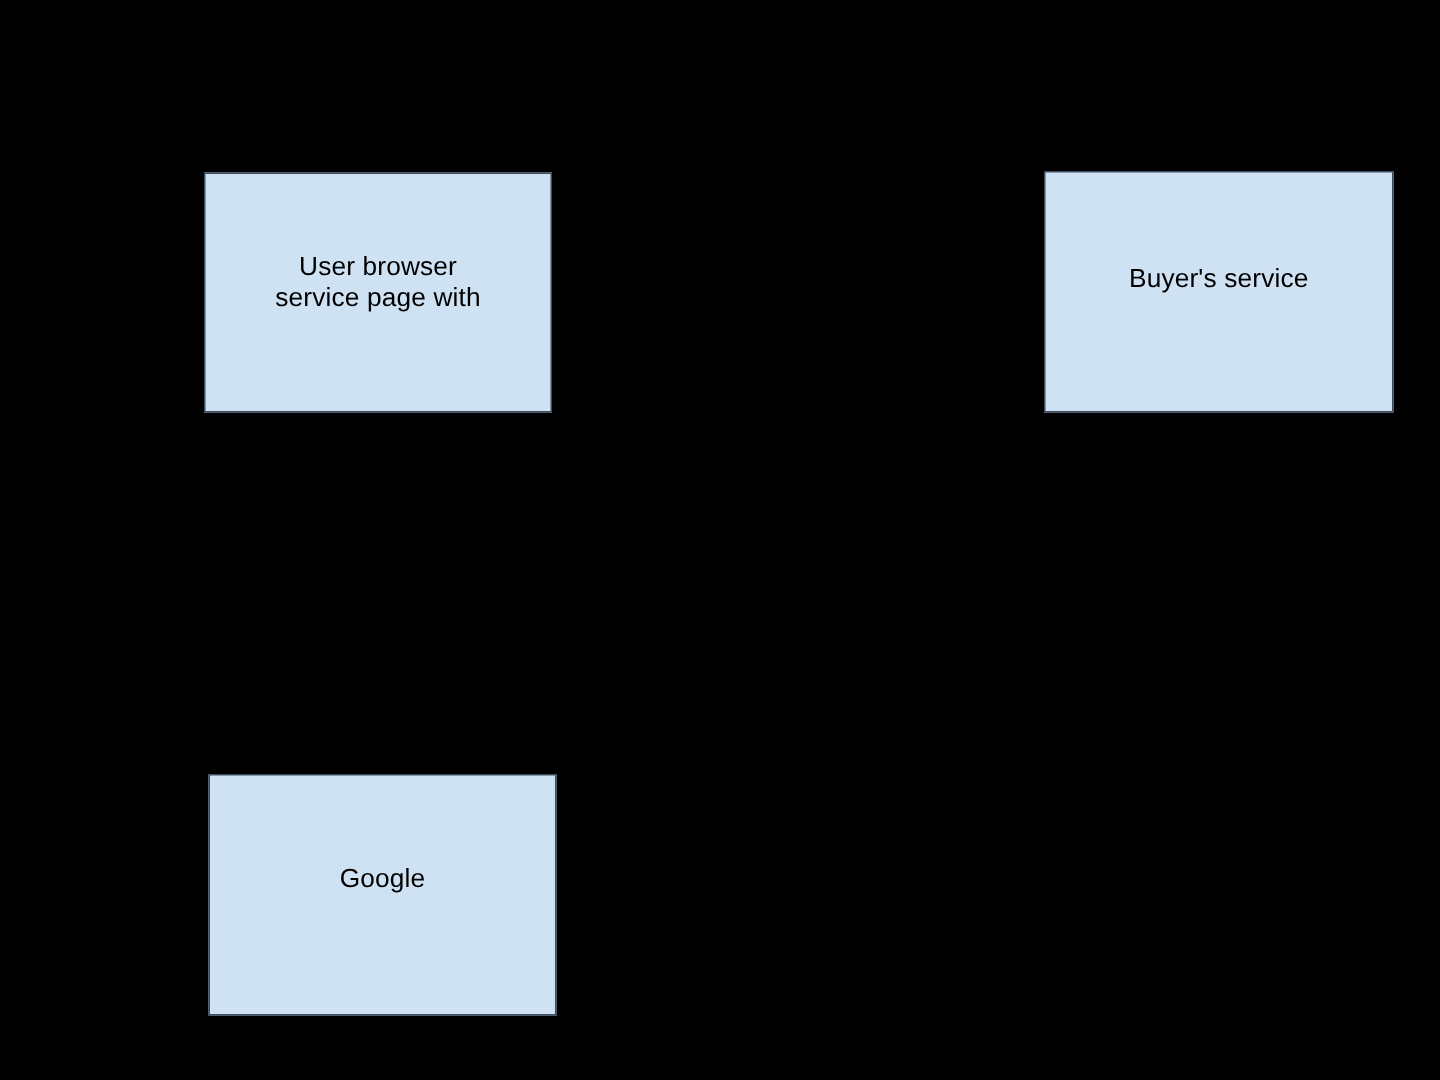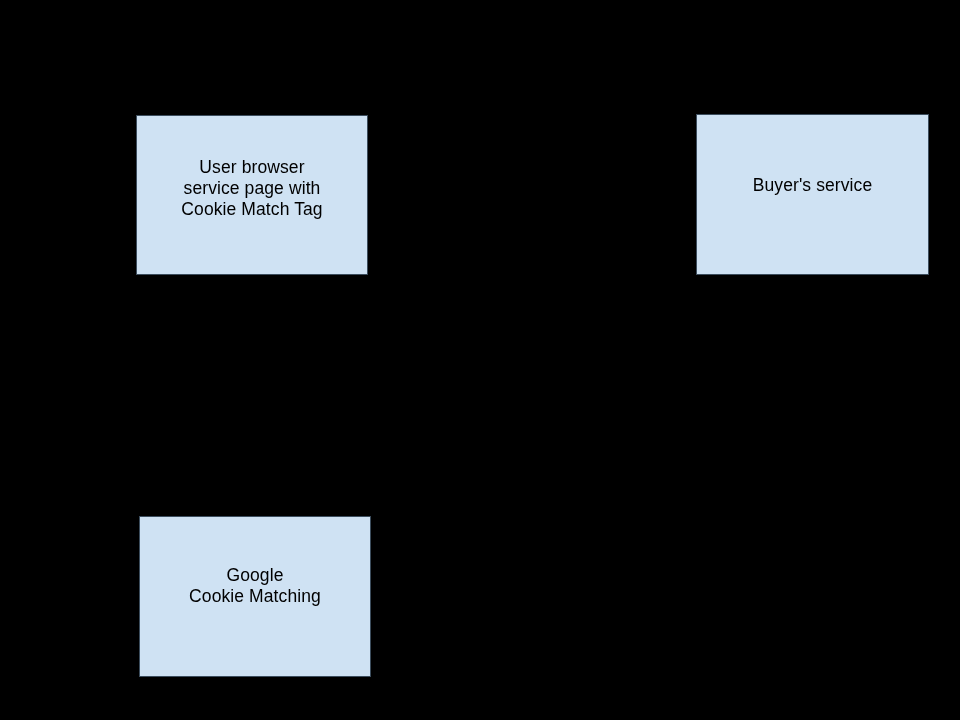--- a/index.html
+++ b/index.html
@@ -47,30 +47,28 @@
 </style>
 </head>
 <body>
 
 <div class="stage">
 
   <div class="node node--user-browser">
     <div class="label">
       <span>User browser</span>
       <span>service page with</span>
-      <span>Cookie Match Tag</span>
     </div>
   </div>
 
   <div class="node node--buyers-service">
     <div class="label">
       <span>Buyer's service</span>
     </div>
   </div>
 
   <div class="node node--google-cms">
     <div class="label">
       <span>Google</span>
-      <span>Cookie Matching</span>
     </div>
   </div>
 
 </div>
 
 </body></html>

